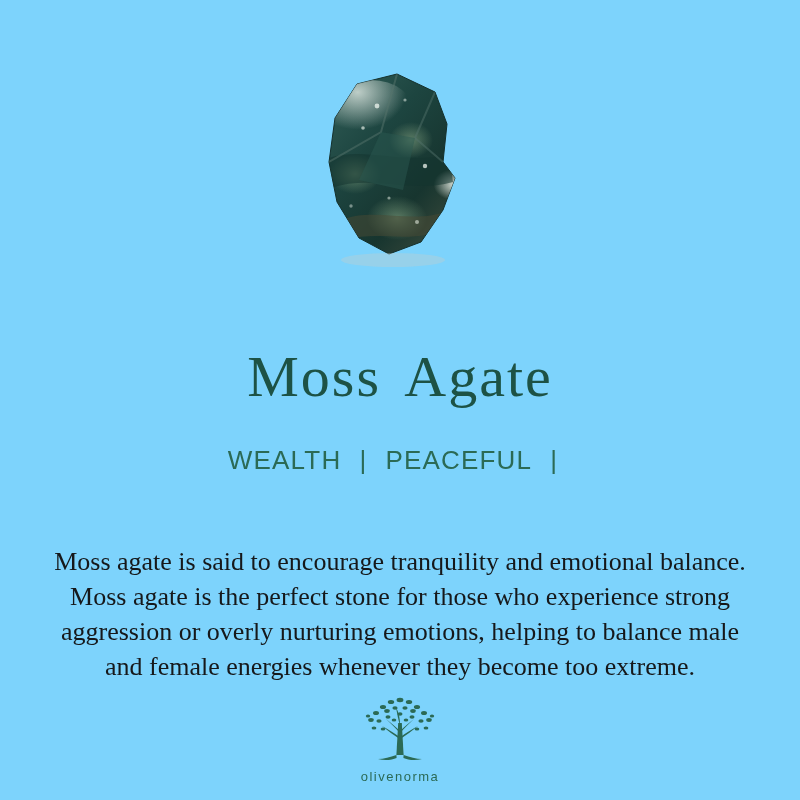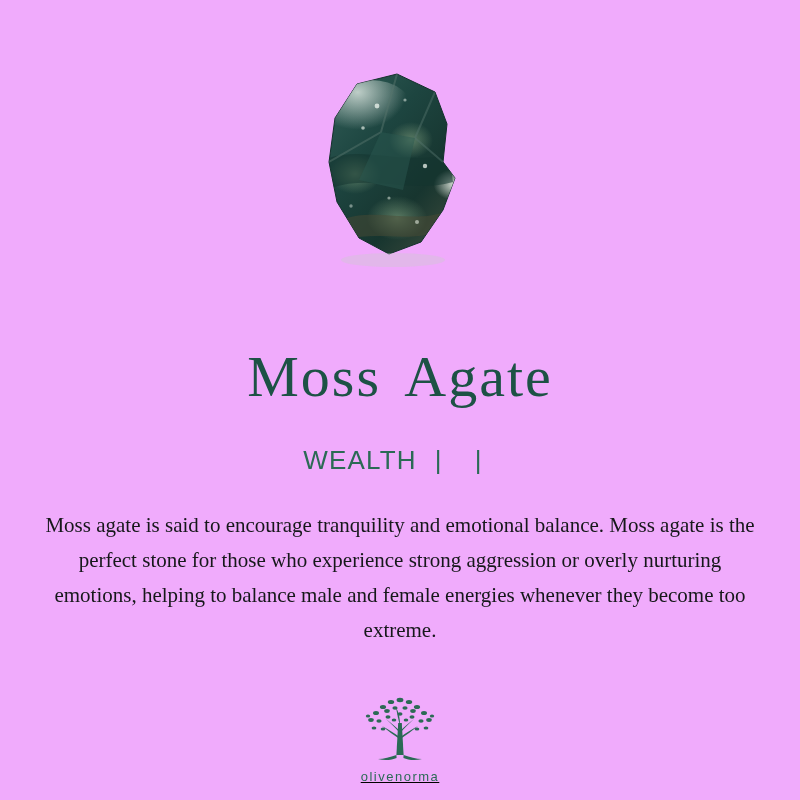--- a/index.html
+++ b/index.html
@@ -13,21 +13,21 @@
     font-family: "Liberation Serif", serif;
     overflow: hidden;
   }
   .card {
     position: relative;
     width: 800px;
     height: 800px;
     display: flex;
     flex-direction: column;
     align-items: center;
-    background: #f0abfc;
+    background: #7dd3fc;
   }
 
   
   .stone-wrap {
     margin-top: 70px;
     width: 230px;
     height: 210px;
     position: relative;
   }
   .stone-svg {
@@ -63,39 +63,38 @@
     padding: 0 2px;
   }
   .kw-sep {
     padding: 0 16px;
     color: #2b6a55;
     font-weight: 300;
   }
 
   
   .description {
-    margin-top: 32px;
+    margin-top: 68px;
     width: 720px;
     text-align: center;
     font-family: "Liberation Serif", serif;
-    font-size: 21px;
+    font-size: 26px;
     line-height: 35px;
     color: #16181a;
   }
 
   
   .logo-block {
     position: absolute;
     left: 0;
     right: 0;
     bottom: 16px;
     display: flex;
     flex-direction: column;
     align-items: center;
-    text-decoration: underline;
   }
   .logo-tree {
     width: 92px;
     height: 78px;
     display: block;
   }
   .logo-text {
     margin-top: 2px;
     font-family: "Liberation Sans", sans-serif;
     font-size: 13px;
@@ -163,20 +162,21 @@
 
       <ellipse cx="108" cy="190" rx="52" ry="7" fill="#c9cfc9" opacity="0.35"></ellipse>
     </svg>
   </div>
 
   <h1 class="title">Moss  Agate</h1>
 
   <div class="keywords">
     <span class="keyword">WEALTH</span>
     <span class="kw-sep">|</span>
+    <span class="keyword">PEACEFUL</span>
     <span class="kw-sep">|</span>
   </div>
 
   <p class="description">Moss agate is said to encourage tranquility and emotional balance. Moss agate is the perfect stone for those who experience strong aggression or overly nurturing emotions, helping to balance male and female energies whenever they become too extreme.</p>
 
   <div class="logo-block">
     <svg class="logo-tree" viewBox="0 0 92 78" xmlns="http://www.w3.org/2000/svg">
       <g fill="#2b6a55">
 
         <path d="M44.2 34 L47.8 34 L49.6 66 L42.4 66 Z"></path>

